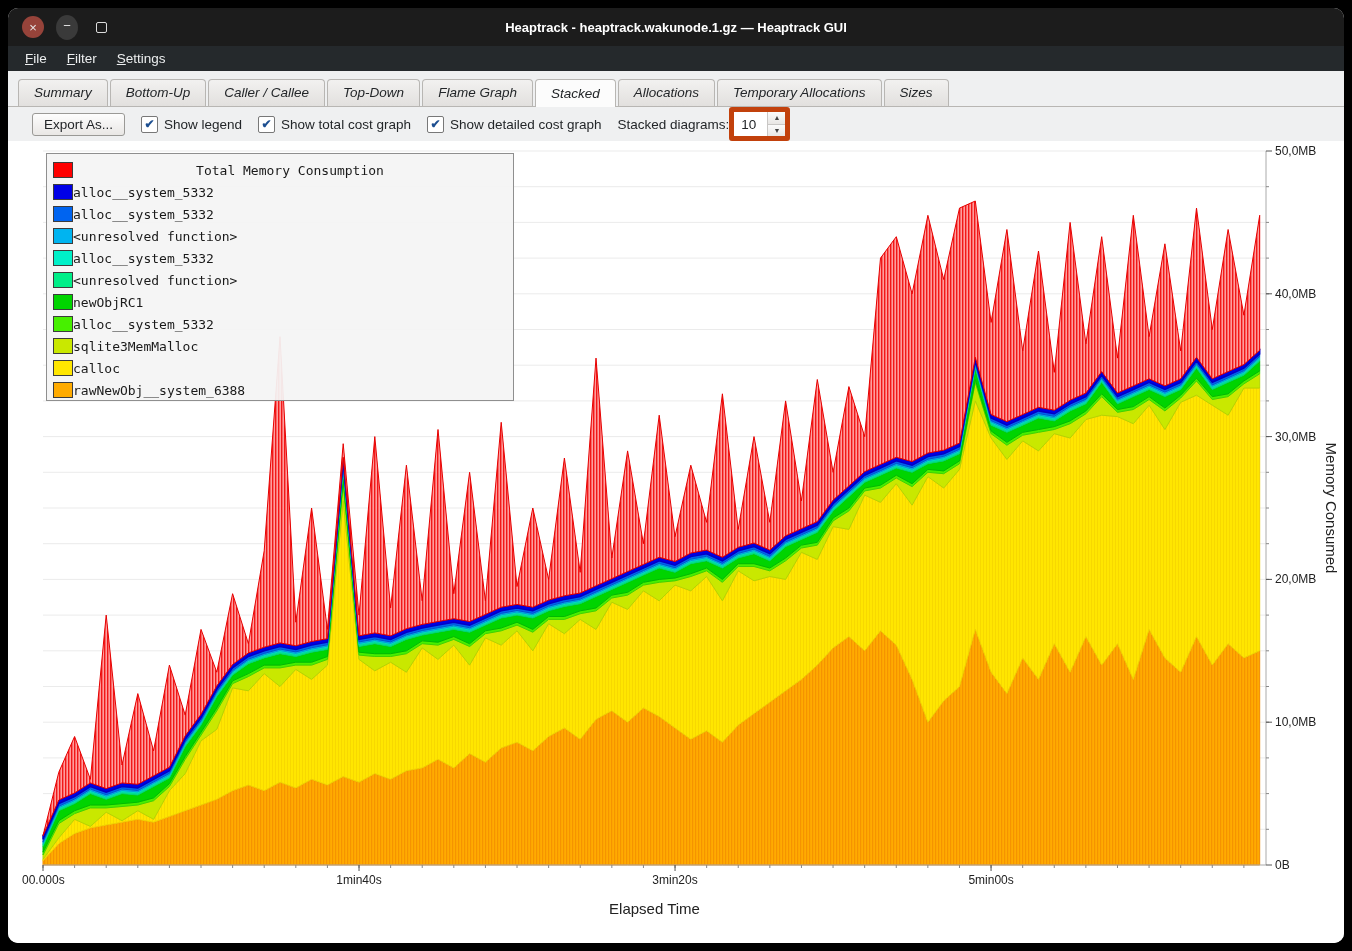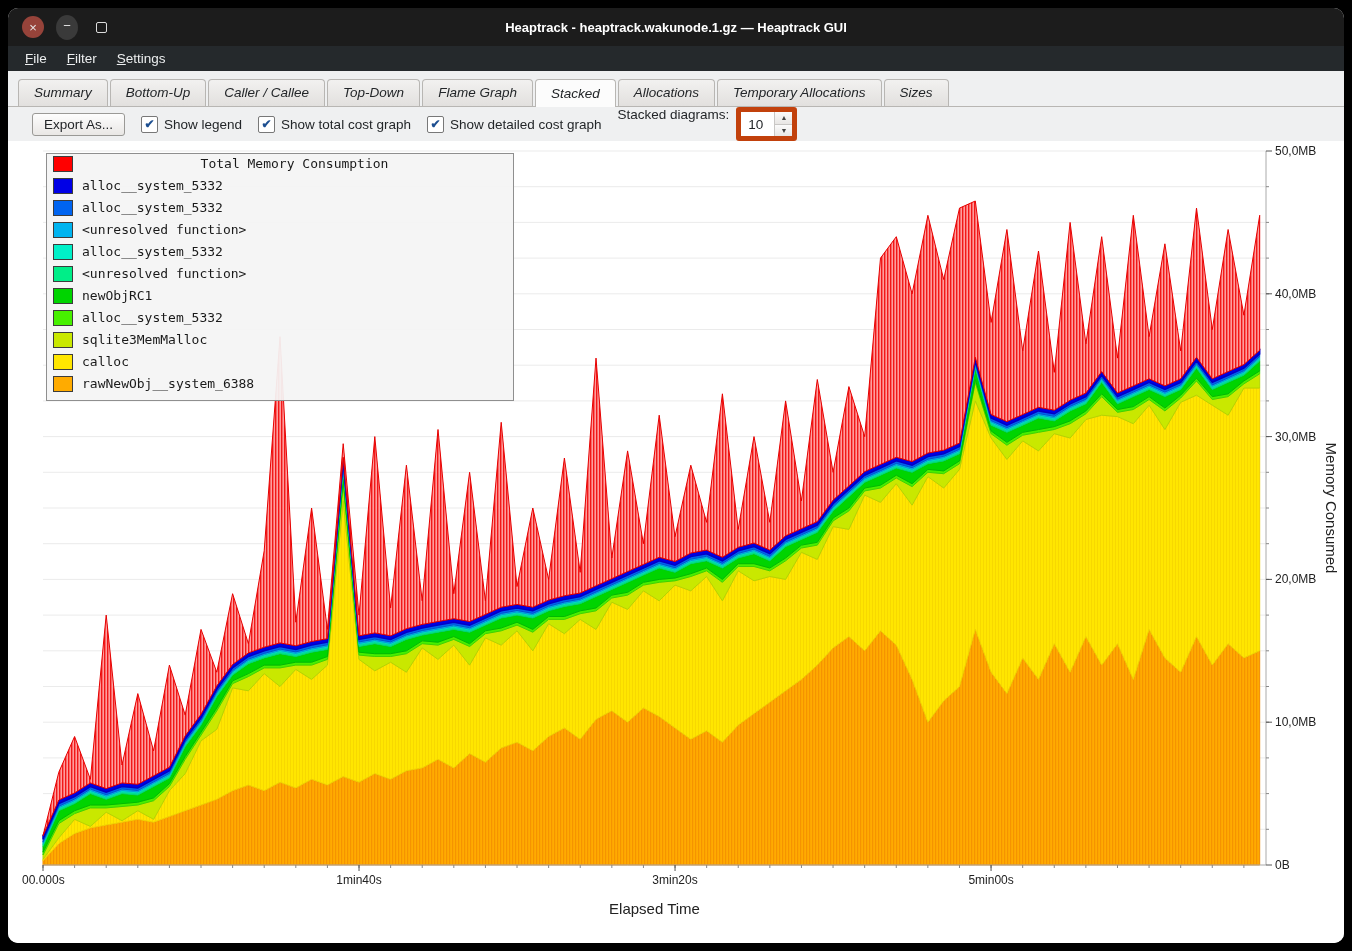--- a/index.html
+++ b/index.html
@@ -26,34 +26,34 @@
   .tab{font-size:13.5px;color:#232629;padding:5px 15px 6px 15px;border:1px solid #b8b6b3;border-bottom:none;
     background:linear-gradient(#f2f1f0,#e2e0de);margin-right:2px;border-radius:4px 4px 0 0;cursor:pointer;white-space:nowrap;}
   .tab.active{background:#fcfcfc;position:relative;top:1px;padding-top:6px;font-weight:normal;}
   
   .toolbar{height:34px;display:flex;align-items:center;gap:16px;padding-left:24px;background:#eff0f1;flex:none;}
   .btn{font-size:13.5px;color:#232629;border:1px solid #9a9996;border-radius:3px;
     background:linear-gradient(#fdfdfd,#e9e7e5);padding:3px 11px;cursor:pointer;}
   .cb{display:inline-flex;align-items:center;gap:6px;font-size:13.5px;color:#232629;cursor:pointer;}
   .cb .box{width:15px;height:15px;border:1px solid #787878;background:#fff;border-radius:2px;
     display:flex;align-items:center;justify-content:center;font-size:12px;color:#1d4f91;font-weight:bold;line-height:1;}
-  .stacked{display:inline-flex;align-items:flex-start;gap:7px;font-size:13.5px;color:#232629;}
+  .stacked{display:inline-flex;align-items:center;font-size:13.5px;color:#232629;}
   .spin{display:inline-flex;border:5px solid #c2410c;background:#fff;border-radius:3px;height:24px;align-items:stretch;overflow:hidden;}
   .spin input{width:24px;border:none;outline:none;font-size:13.5px;padding-left:7px;font-family:"Liberation Sans",sans-serif;color:#232629;}
   .spin .arrows{display:flex;flex-direction:column;border-left:1px solid #c9c7c5;}
   .spin .arrows span{flex:1;width:17px;display:flex;align-items:center;justify-content:center;font-size:7px;
     color:#444;background:linear-gradient(#fbfbfb,#e8e6e4);cursor:pointer;}
   .spin .arrows span + span{border-top:1px solid #c9c7c5;}
   
   .chart-wrap{flex:1;position:relative;background:#ffffff;}
   #chart-svg{position:absolute;left:0;top:0;}
   #legend{position:absolute;left:38px;top:12px;width:468px;background:rgba(244,244,244,0.94);
     border:1px solid #8f8f8f;font-family:"DejaVu Sans Mono",monospace;font-size:13px;color:#1a1a1a;
     padding:2px 3px;box-sizing:border-box;}
-  .lg-row{display:flex;align-items:flex-start;height:22px;gap:9px;padding:0 3px;}
+  .lg-row{display:flex;align-items:flex-end;height:22px;padding:0 3px;}
   .swatch{width:18px;height:14px;border:1px solid #3c3c3c;flex:none;display:inline-block;}
   .lg-title-text{flex:1;text-align:center;}
   svg text{font-family:"Liberation Sans",sans-serif;}
 </style>
 </head>
 <body>
 
 <div class="window">
 
   <div class="titlebar">

